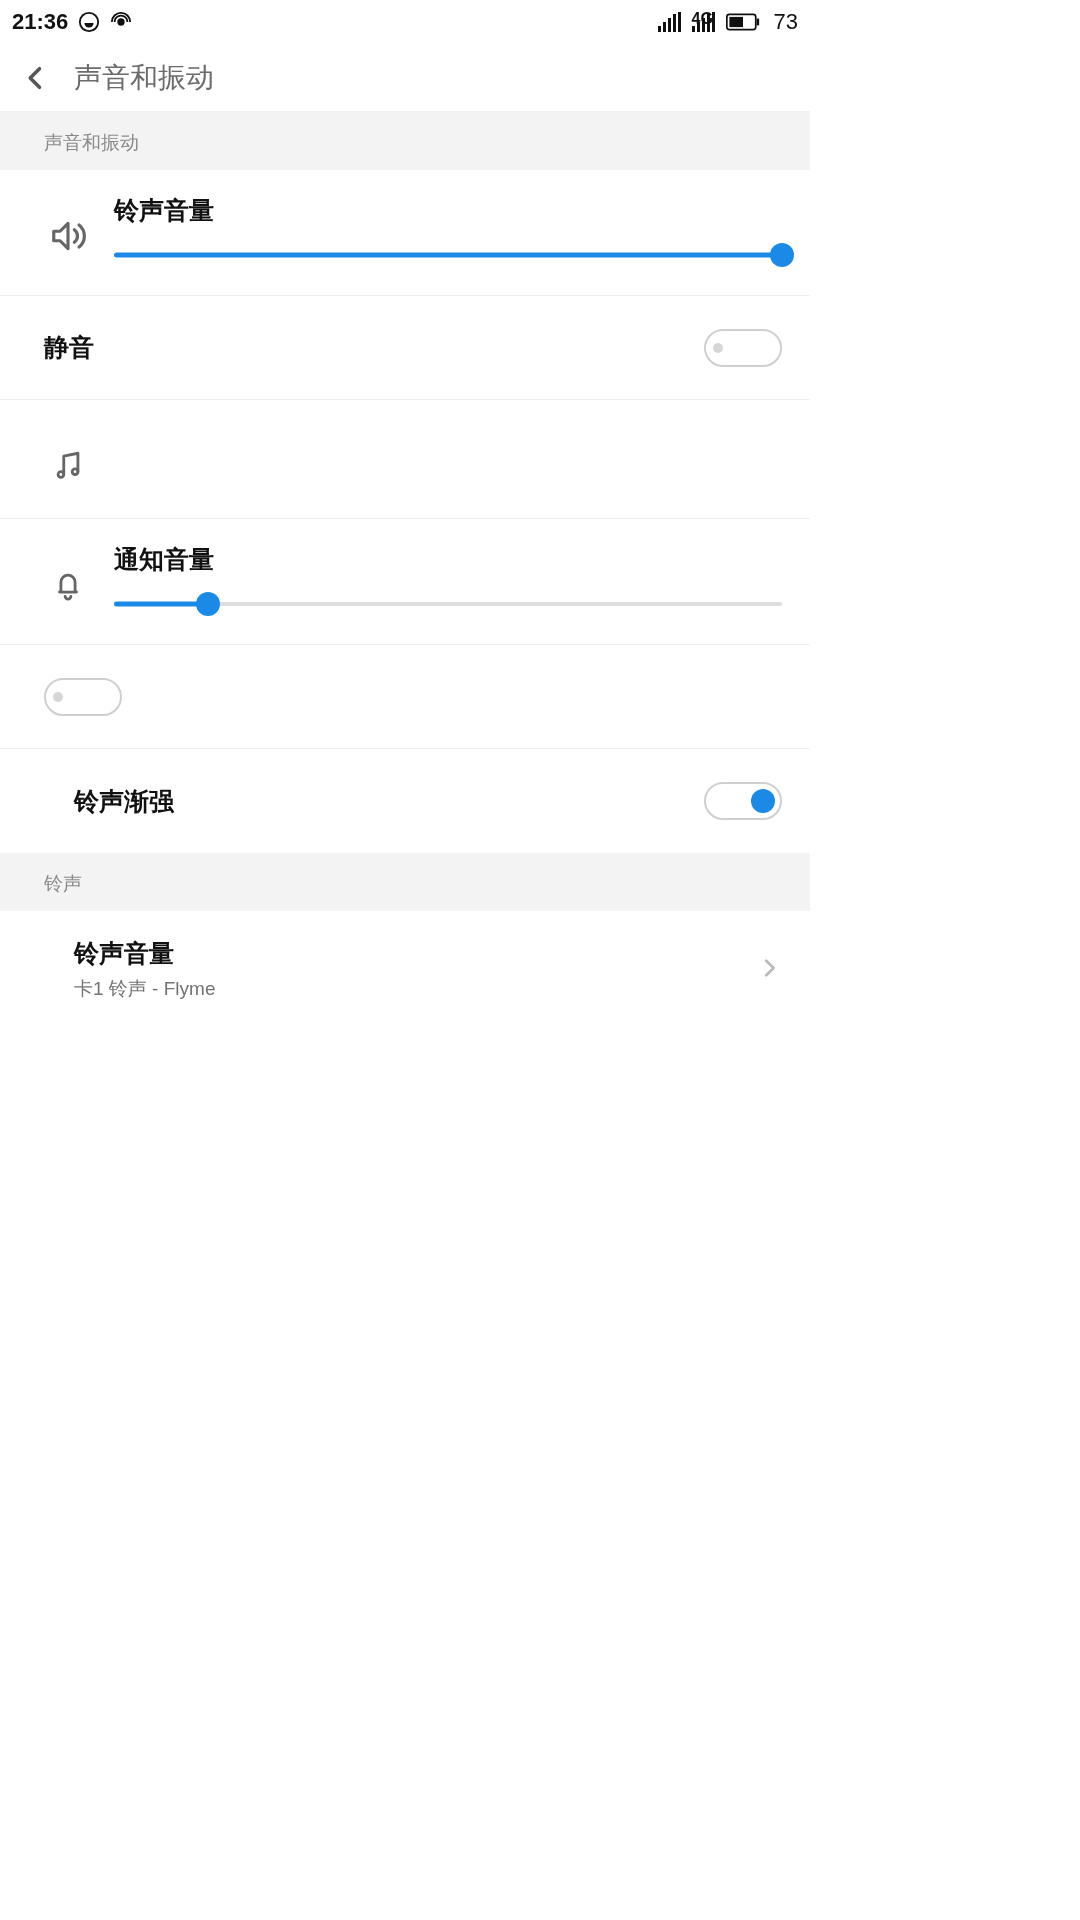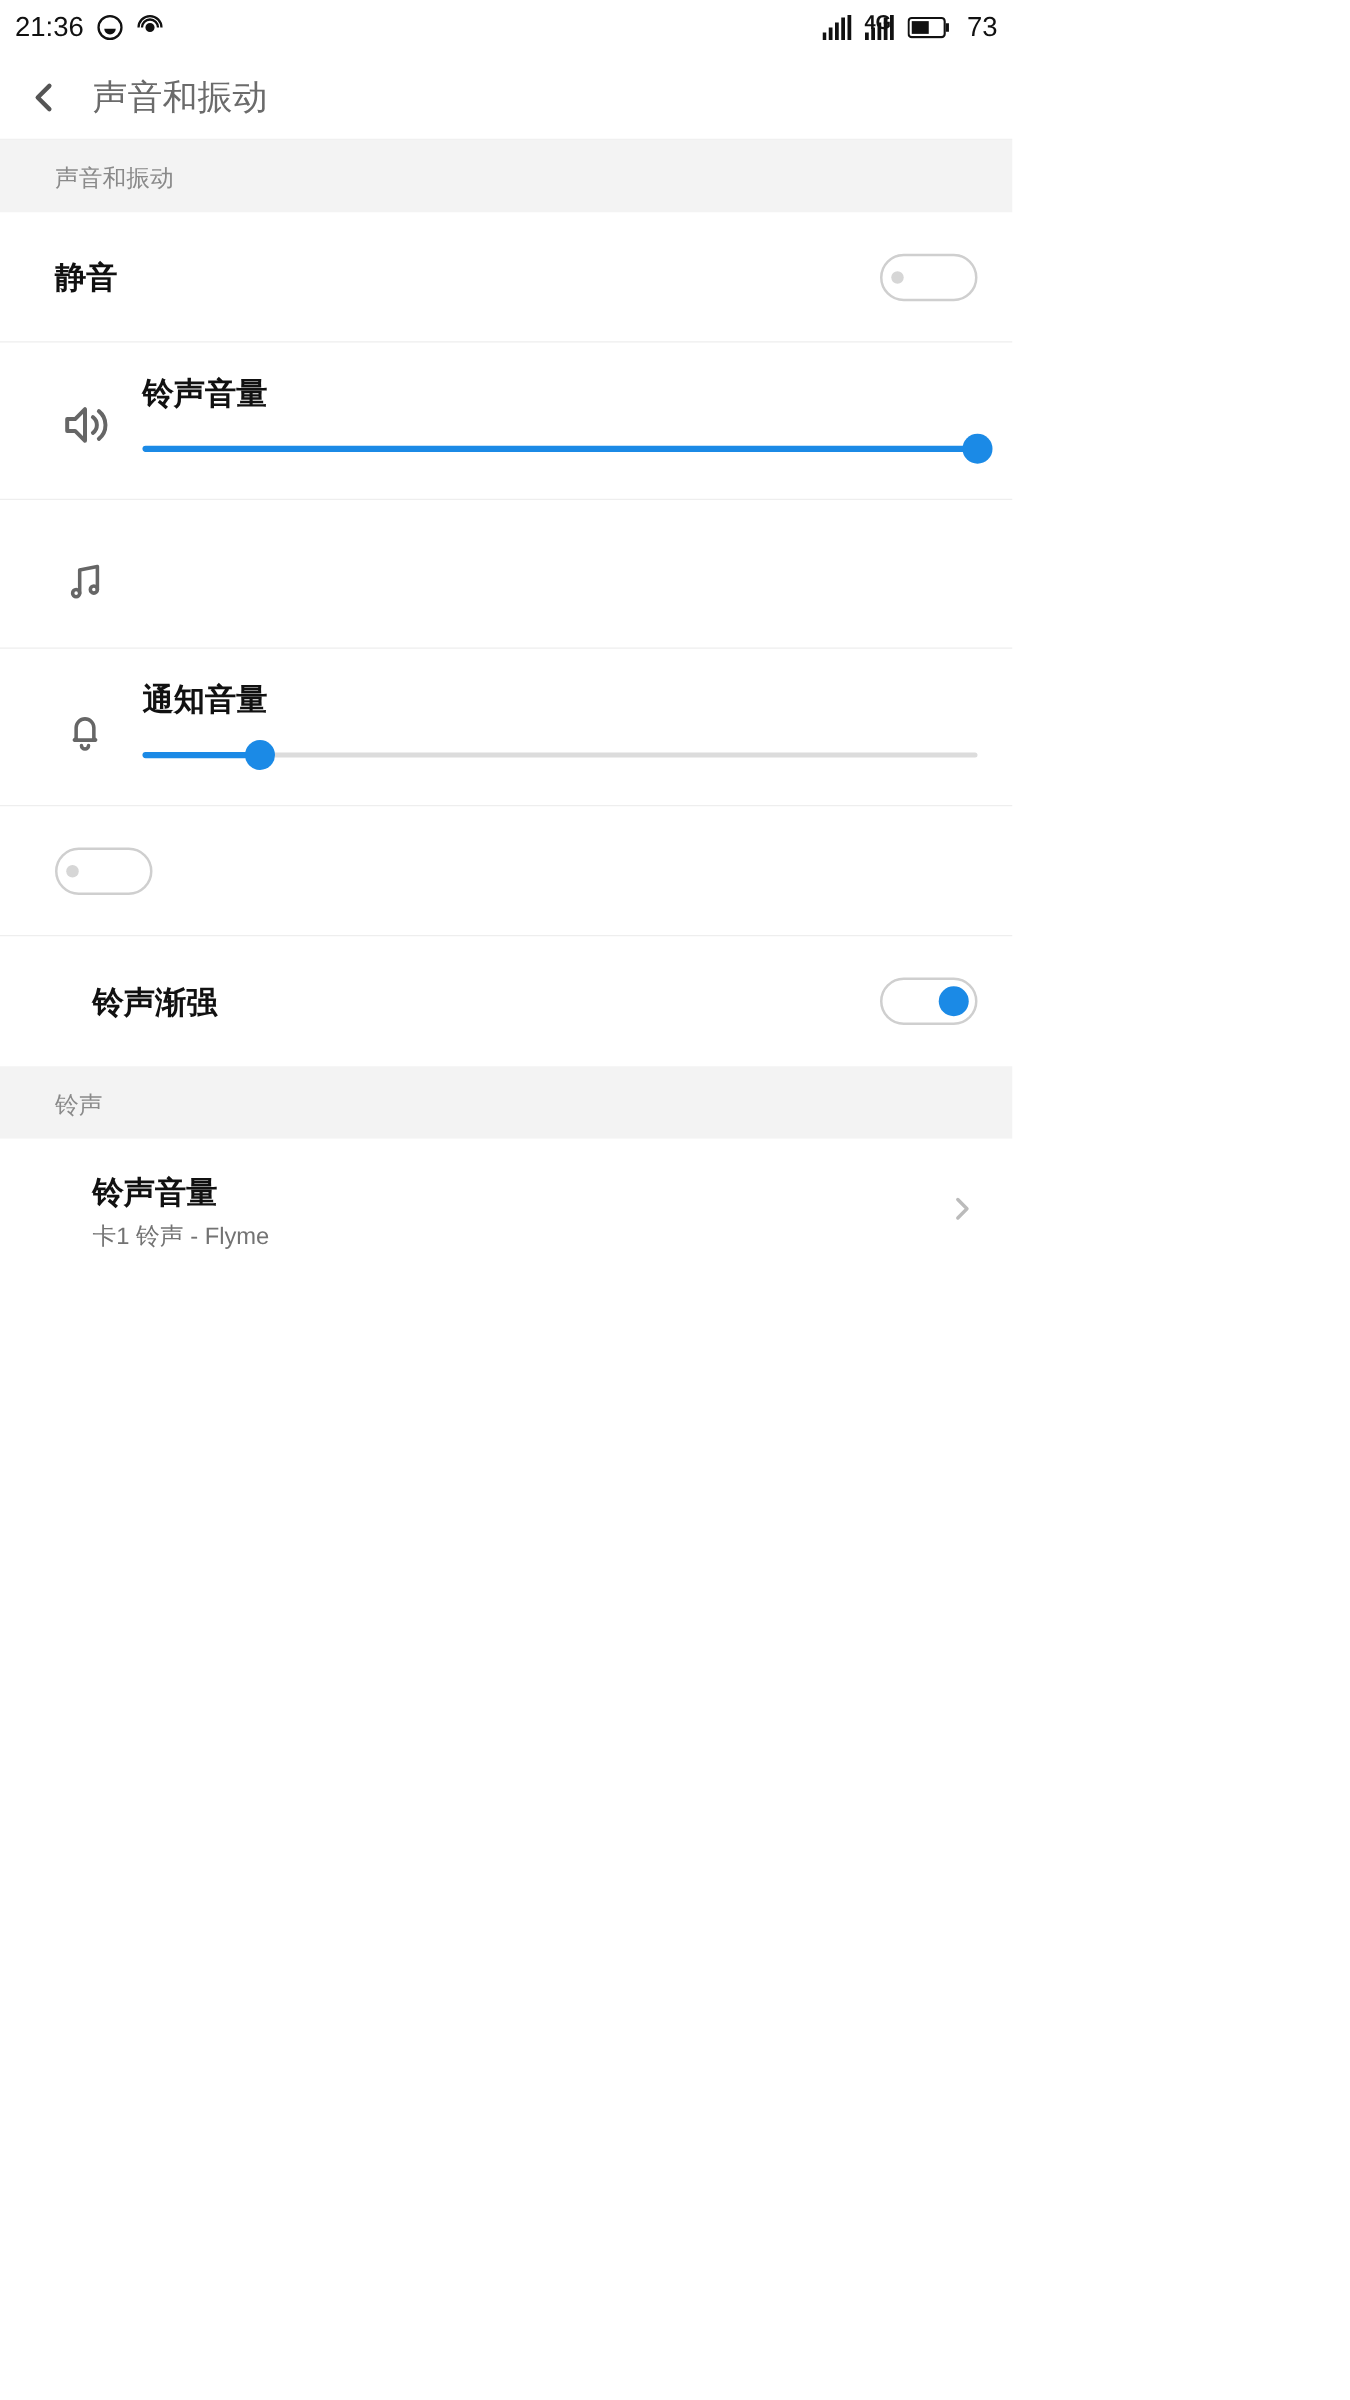--- a/index.html
+++ b/index.html
@@ -3,21 +3,21 @@
   <meta charset="utf-8">
   <style>
     * { box-sizing: border-box; margin: 0; padding: 0; }
     html, body { width: 810px; height: 1440px; overflow: hidden;
       font-family: -apple-system, "Helvetica Neue", Arial, "PingFang SC", "Hiragino Sans GB", sans-serif;
       background: #ffffff; color: #111; }
     
     .statusbar { height: 44px; display: flex; align-items: center; justify-content: space-between;
       padding: 0 12px; font-size: 22px; }
     .sb-left, .sb-right { display: flex; align-items: center; gap: 10px; }
-    .sb-left .time { font-weight: 400; }
+    .sb-left .time { font-weight: 700; }
     .sb-icon { display: inline-flex; align-items: center; }
     .batt-num { font-weight: 500; margin-left: 4px; }
     
     .header { height: 68px; display: flex; align-items: center; padding: 0 8px;
       border-bottom: 1px solid #f0f0f0; }
     .back-btn { width: 56px; height: 56px; display: flex; align-items: center; justify-content: center;
       background: none; border: none; }
     .header-title { font-size: 28px; color: #6b6b6b; margin-left: 10px; }
     
     .section-header { background: #f3f3f3; padding: 18px 44px 14px; }
@@ -111,45 +111,45 @@
   </button>
   <div class="header-title">声音和振动</div>
 </div>
 
 <div class="section-header">
   <div class="label">声音和振动</div>
 </div>
 
 <div class="list">
 
-  <div class="row">
-    <div class="title">静音</div>
-    <div class="toggle off">
-      <div class="knob"></div>
-    </div>
-  </div>
-
   <div class="row slider-row">
     <div class="leading-icon">
       <svg width="38" height="38" viewBox="0 0 24 24" fill="none" stroke="#666" stroke-width="2" stroke-linecap="round" stroke-linejoin="round">
         <polygon points="3 9 7 9 12 4 12 20 7 15 3 15 3 9" fill="none"></polygon>
         <path d="M16 8a5 5 0 0 1 0 8"></path>
           <path d="M19 5a9 9 0 0 1 0 14"></path>
         </svg>
     </div>
     <div class="col">
       <div class="title">铃声音量</div>
       <div class="slider-wrap">
         <div class="track"></div>
         <div class="track-fill" style="width:100%"></div>
         <div class="thumb" style="left:100%"></div>
       </div>
     </div>
   </div>
 
+  <div class="row">
+    <div class="title">静音</div>
+    <div class="toggle off">
+      <div class="knob"></div>
+    </div>
+  </div>
+
   <div class="row slider-row">
     <div class="leading-icon">
       <svg width="34" height="34" viewBox="0 0 24 24" fill="none" stroke="#666" stroke-width="2" stroke-linecap="round" stroke-linejoin="round">
         <path d="M9 18V5l10-2v13"></path>
           <circle cx="7" cy="18" r="2"></circle>
           <circle cx="17" cy="16" r="2"></circle>
         </svg>
     </div>
   </div>
 

